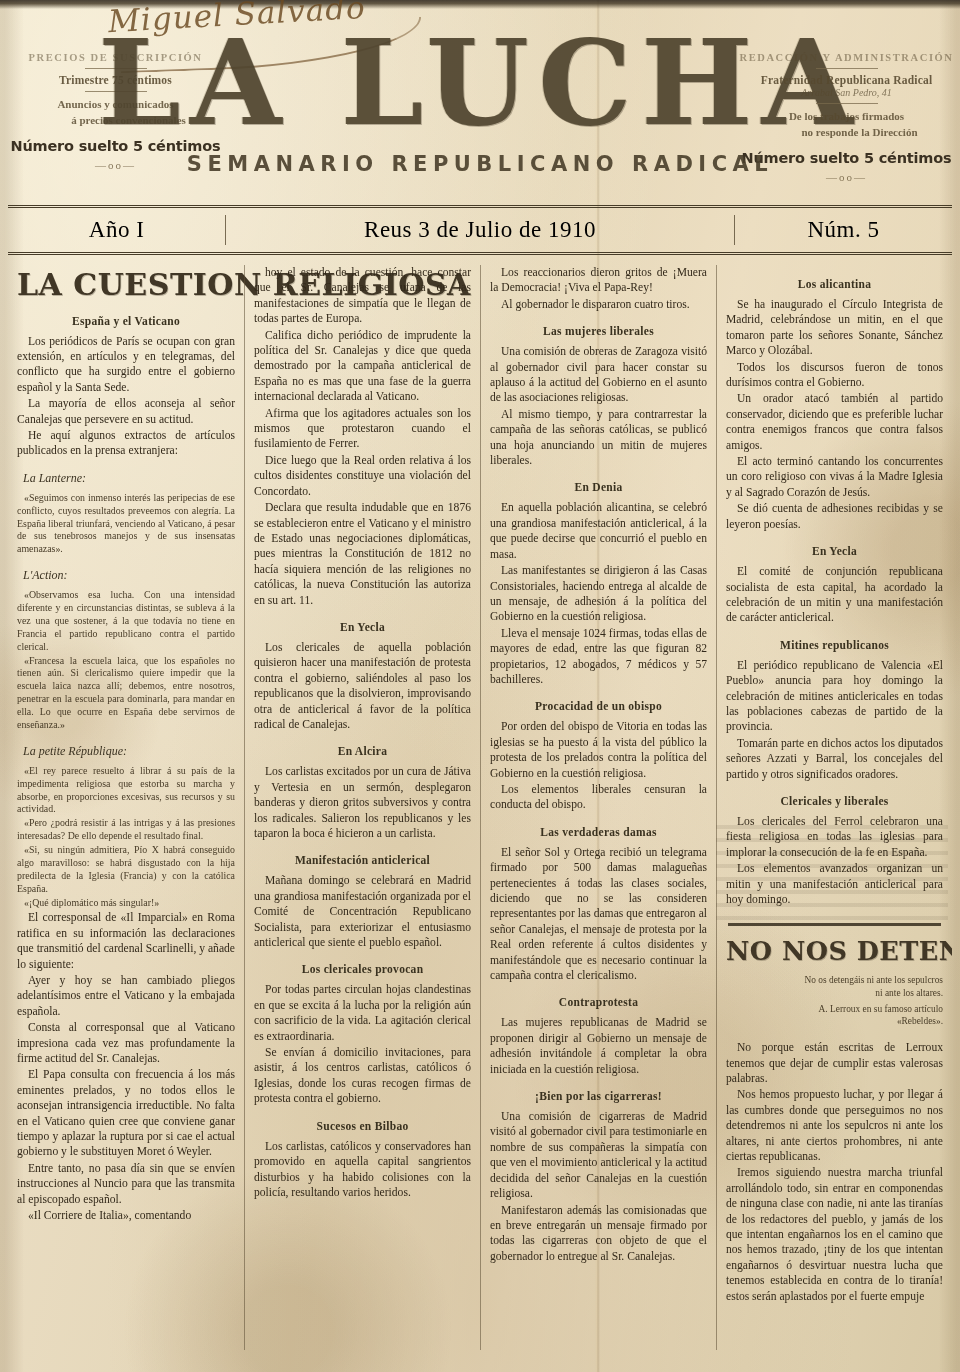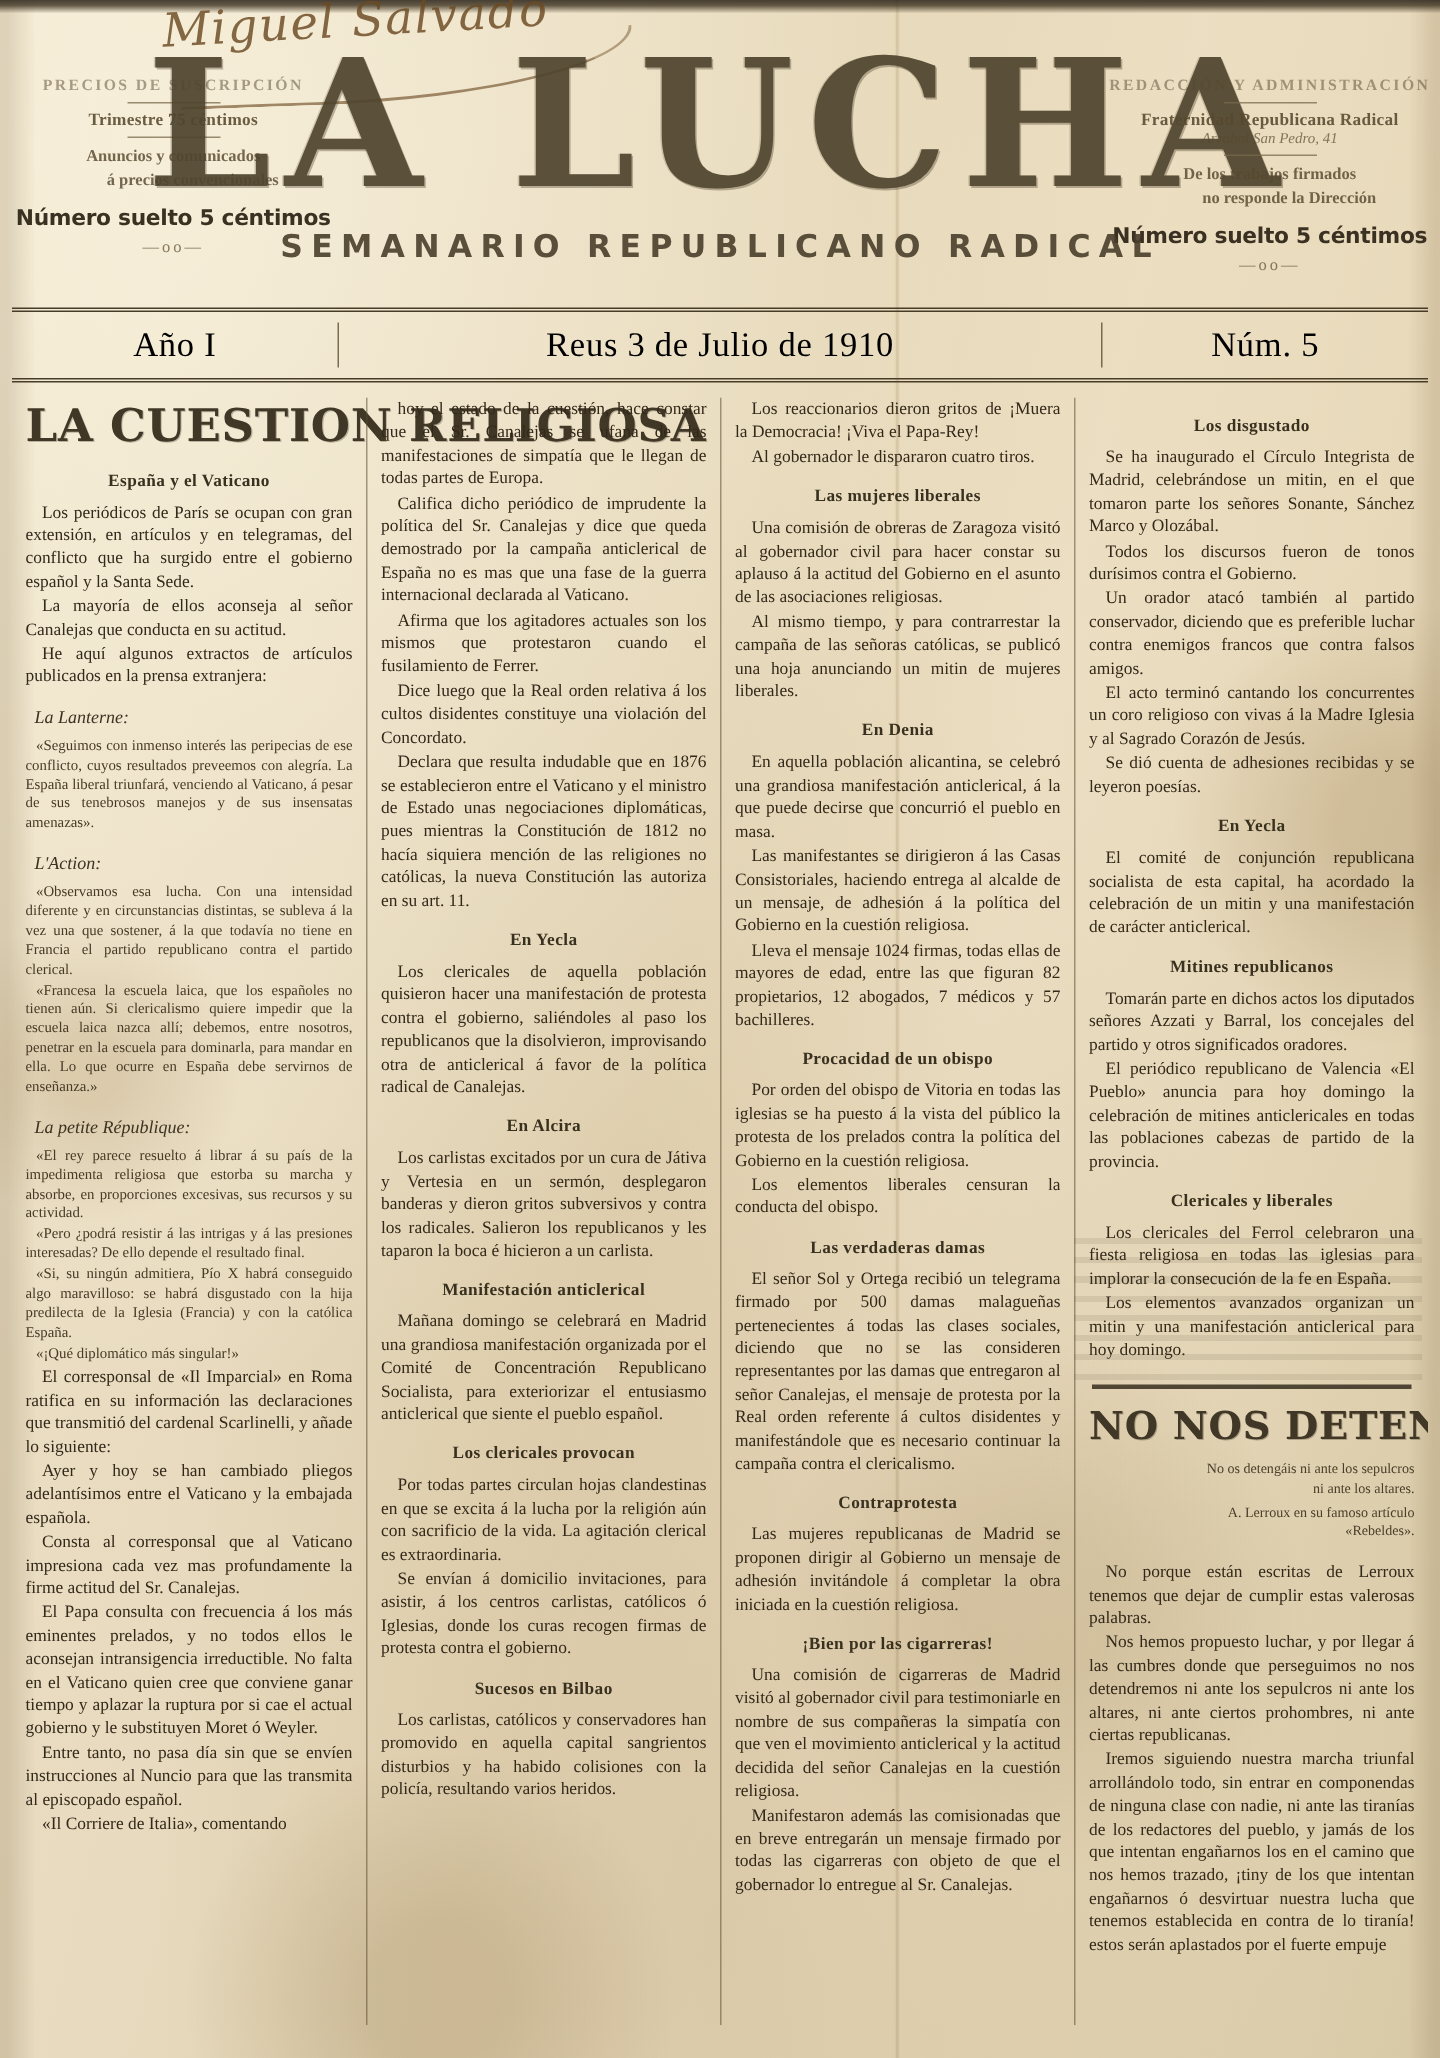--- a/index.html
+++ b/index.html
@@ -228,21 +228,21 @@
     <div class="sep"></div>
     <div class="cell c3">Núm. 5</div>
   </div>
 
   <div class="main">
 
     <div class="col">
       <div class="headline">LA CUESTION RELIGIOSA</div>
       <div class="sechead">España y el Vaticano</div>
       <p>Los periódicos de París se ocupan con gran extensión, en artículos y en telegramas, del conflicto que ha surgido entre el gobierno español y la Santa Sede.</p>
-      <p>La mayoría de ellos aconseja al señor Canalejas que conducta en su actitud.</p>
+      <p>La mayoría de ellos aconseja al señor Canalejas que persevere en su actitud.</p>
       <p>He aquí algunos extractos de artículos publicados en la prensa extranjera:</p>
       <div class="subhead-it">La Lanterne:</div>
       <p class="q">«Seguimos con inmenso interés las peripecias de ese conflicto, cuyos resultados preveemos con alegría. La España liberal triunfará, venciendo al Vaticano, á pesar de sus tenebrosos manejos y de sus insensatas amenazas».</p>
       <div class="subhead-it">L'Action:</div>
       <p class="q">«Observamos esa lucha. Con una intensidad diferente y en circunstancias distintas, se subleva á la vez una que sostener, á la que todavía no tiene en Francia el partido republicano contra el partido clerical.</p>
       <p class="q">«Francesa la escuela laica, que los españoles no tienen aún. Si clericalismo quiere impedir que la escuela laica nazca allí; debemos, entre nosotros, penetrar en la escuela para dominarla, para mandar en ella. Lo que ocurre en España debe servirnos de enseñanza.»</p>
       <div class="subhead-it">La petite République:</div>
       <p class="q">«El rey parece resuelto á librar á su país de la impedimenta religiosa que estorba su marcha y absorbe, en proporciones excesivas, sus recursos y su actividad.</p>
       <p class="q">«Pero ¿podrá resistir á las intrigas y á las presiones interesadas? De ello depende el resultado final.</p>
       <p class="q">«Si, su ningún admitiera, Pío X habrá conseguido algo maravilloso: se habrá disgustado con la hija predilecta de la Iglesia (Francia) y con la católica España.</p>
@@ -291,31 +291,31 @@
       <p>El señor Sol y Ortega recibió un telegrama firmado por 500 damas malagueñas pertenecientes á todas las clases sociales, diciendo que no se las consideren representantes por las damas que entregaron al señor Canalejas, el mensaje de protesta por la Real orden referente á cultos disidentes y manifestándole que es necesario continuar la campaña contra el clericalismo.</p>
       <div class="sechead">Contraprotesta</div>
       <p>Las mujeres republicanas de Madrid se proponen dirigir al Gobierno un mensaje de adhesión invitándole á completar la obra iniciada en la cuestión religiosa.</p>
       <div class="sechead">¡Bien por las cigarreras!</div>
       <p>Una comisión de cigarreras de Madrid visitó al gobernador civil para testimoniarle en nombre de sus compañeras la simpatía con que ven el movimiento anticlerical y la actitud decidida del señor Canalejas en la cuestión religiosa.</p>
       <p>Manifestaron además las comisionadas que en breve entregarán un mensaje firmado por todas las cigarreras con objeto de que el gobernador lo entregue al Sr. Canalejas.</p>
     </div>
 
     <div class="col">
       <div class="ghost"></div>
-      <div class="sechead">Los disgustado</div>
+      <div class="sechead">Los alicantina</div>
       <p>Se ha inaugurado el Círculo Integrista de Madrid, celebrándose un mitin, en el que tomaron parte los señores Sonante, Sánchez Marco y Olozábal.</p>
       <p>Todos los discursos fueron de tonos durísimos contra el Gobierno.</p>
       <p>Un orador atacó también al partido conservador, diciendo que es preferible luchar contra enemigos francos que contra falsos amigos.</p>
       <p>El acto terminó cantando los concurrentes un coro religioso con vivas á la Madre Iglesia y al Sagrado Corazón de Jesús.</p>
       <p>Se dió cuenta de adhesiones recibidas y se leyeron poesías.</p>
       <div class="sechead">En Yecla</div>
       <p>El comité de conjunción republicana socialista de esta capital, ha acordado la celebración de un mitin y una manifestación de carácter anticlerical.</p>
       <div class="sechead">Mitines republicanos</div>
+      <p>El periódico republicano de Valencia «El Pueblo» anuncia para hoy domingo la celebración de mitines anticlericales en todas las poblaciones cabezas de partido de la provincia.</p>
       <p>Tomarán parte en dichos actos los diputados señores Azzati y Barral, los concejales del partido y otros significados oradores.</p>
-      <p>El periódico republicano de Valencia «El Pueblo» anuncia para hoy domingo la celebración de mitines anticlericales en todas las poblaciones cabezas de partido de la provincia.</p>
       <div class="sechead">Clericales y liberales</div>
       <p>Los clericales del Ferrol celebraron una fiesta religiosa en todas las iglesias para implorar la consecución de la fe en España.</p>
       <p>Los elementos avanzados organizan un mitin y una manifestación anticlerical para hoy domingo.</p>
       <hr class="divider">
       <div class="head2">NO NOS DETENGAMOS</div>
       <div class="epig">
         <span>No os detengáis ni ante los sepulcros ni ante los altares.</span>
         <span class="src">A. Lerroux en su famoso artículo «Rebeldes».</span>
       </div>
       <p>No porque están escritas de Lerroux tenemos que dejar de cumplir estas valerosas palabras.</p>

